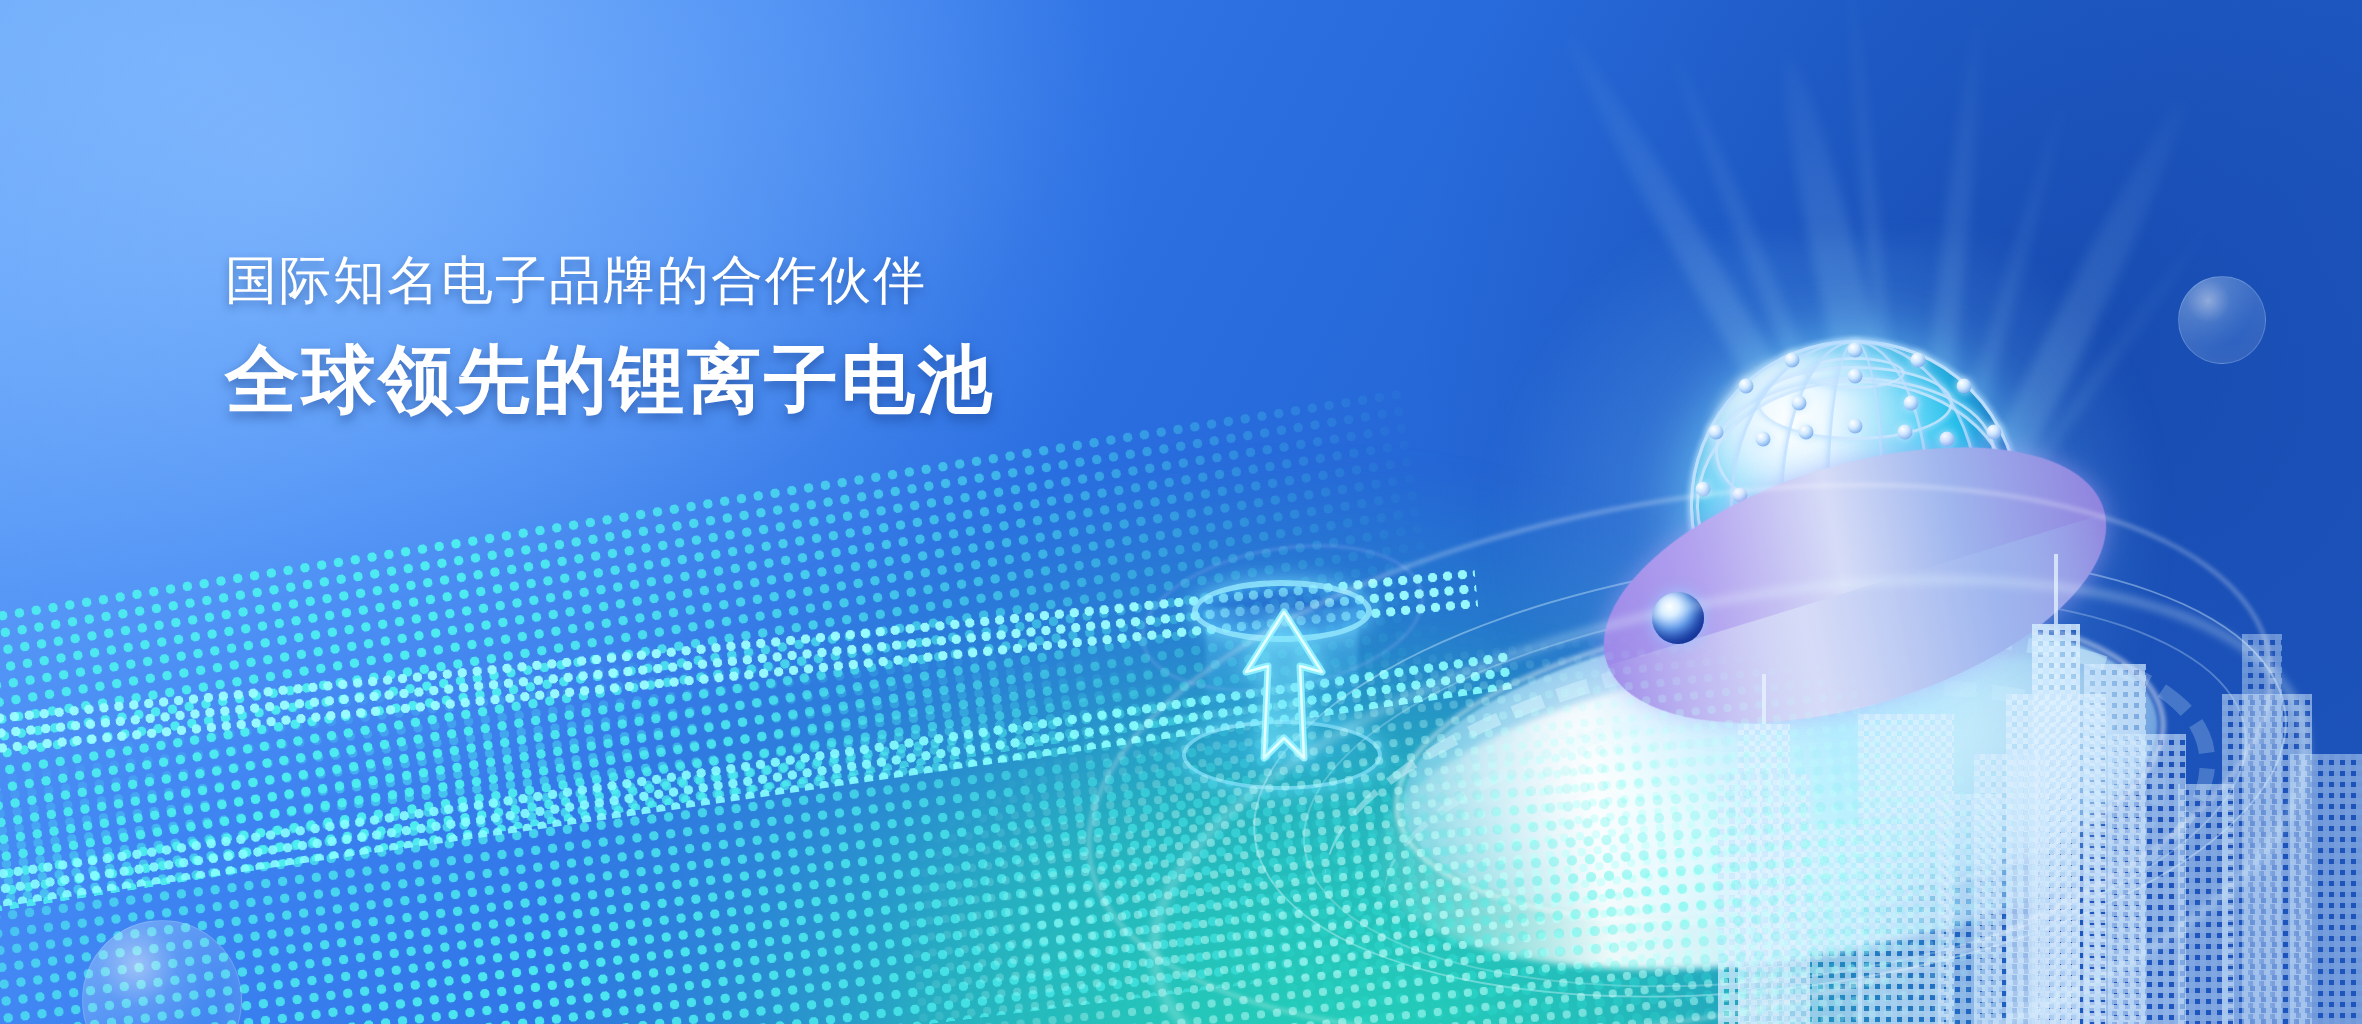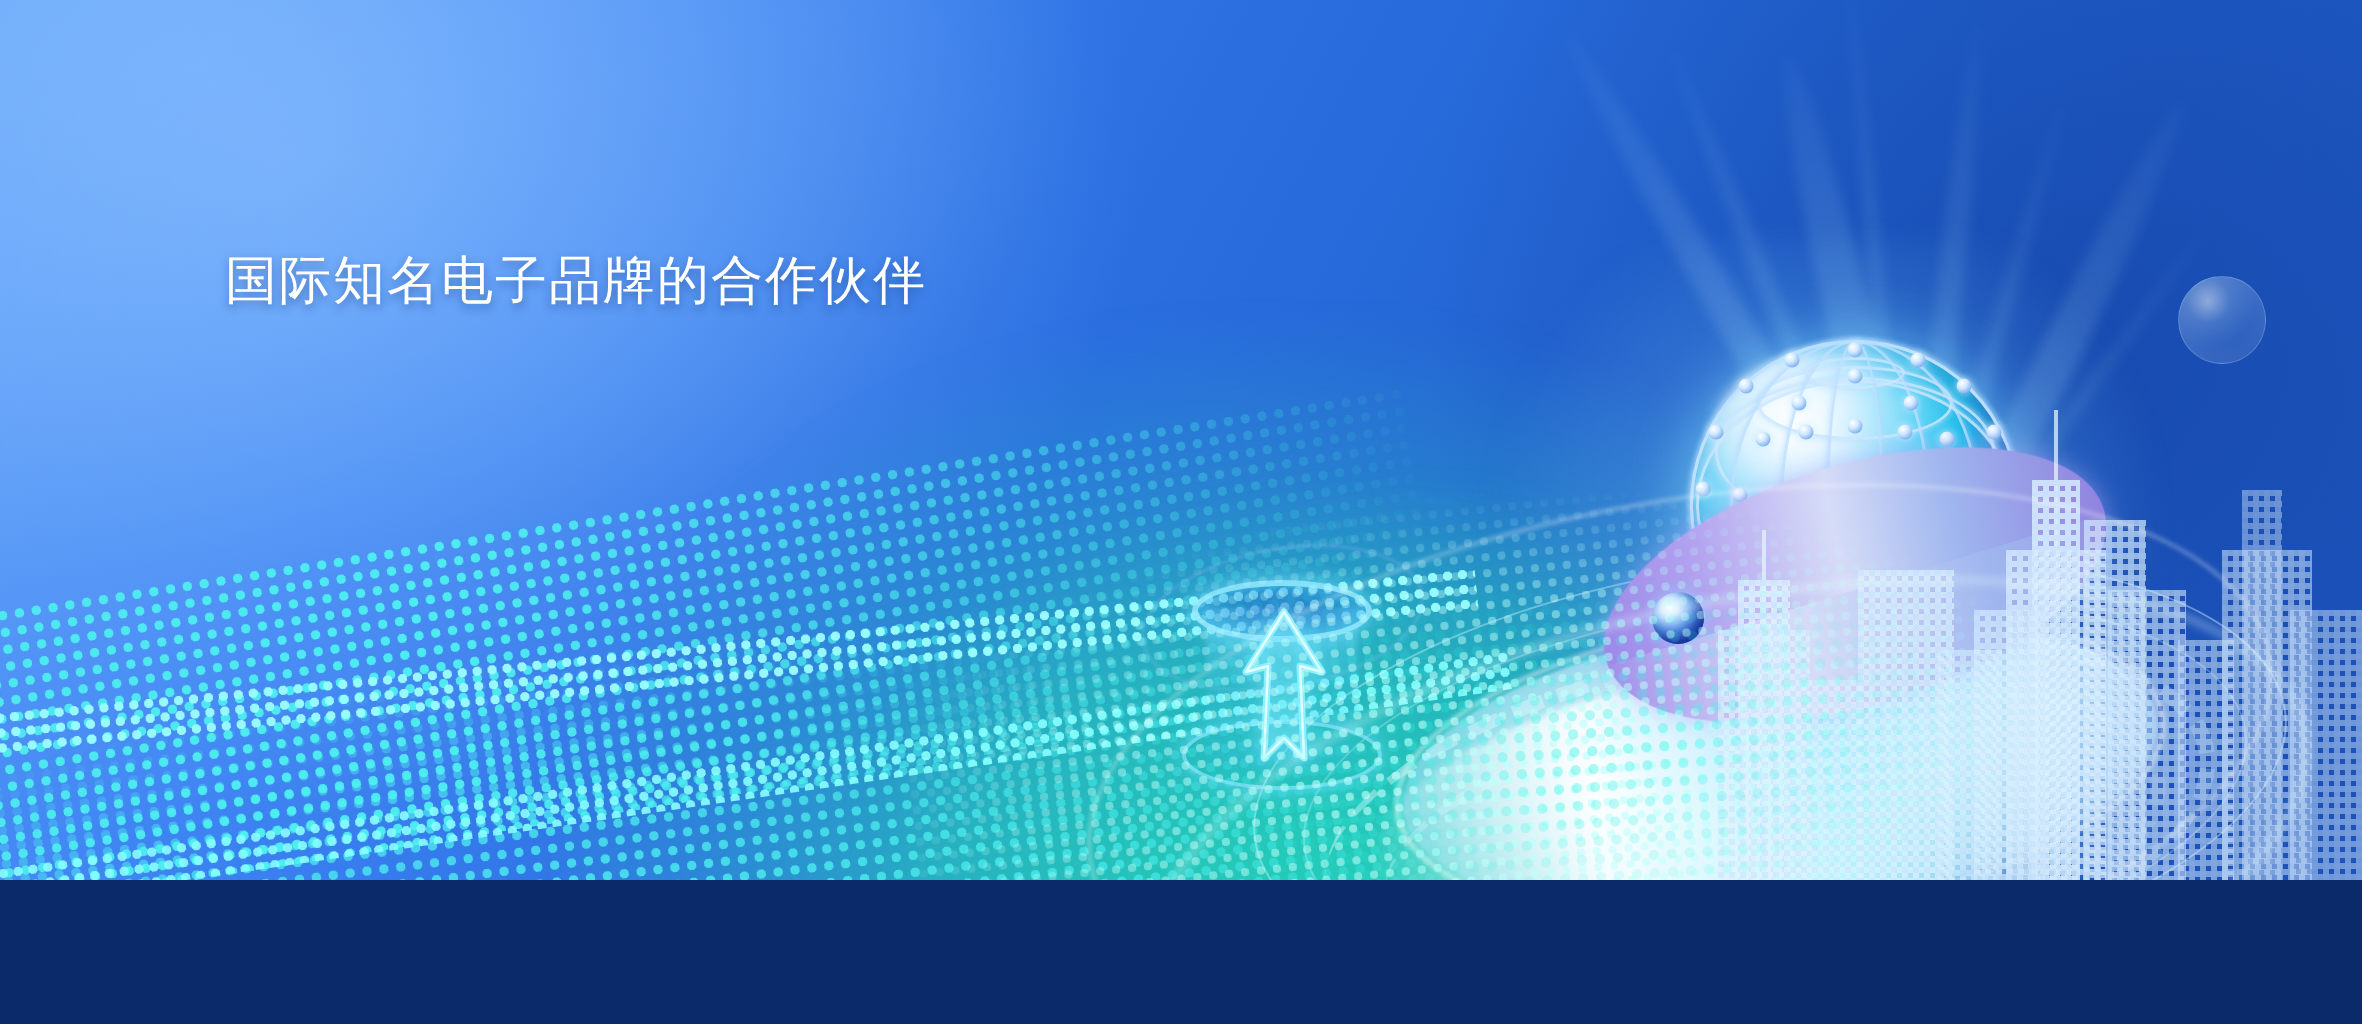--- a/index.html
+++ b/index.html
@@ -2,21 +2,21 @@
 <html lang="zh"><head>
 <meta charset="utf-8">
 <title>Banner</title>
 <style>
   html,body{margin:0;padding:0;background:#0a2a6a;}
   *{box-sizing:border-box;}
 
   #stage{
     position:relative;
     width:2362px;
-    height:880px;
+    height:1024px;
     overflow:hidden;
     font-family:"Liberation Sans","DejaVu Sans",sans-serif;
     background:
       radial-gradient(ellipse 1500px 900px at 8% 6%, rgba(120,180,255,.55) 0%, rgba(120,180,255,0) 60%),
       linear-gradient(118deg, #5b9cf8 0%, #3d83f2 22%, #2a6ee0 45%, #2060cc 70%, #1d55bd 100%);
   }
 
   
   .bg-soft-left{
     position:absolute;left:-240px;top:-260px;width:1500px;height:1200px;
@@ -415,16 +415,17 @@
 
   <div class="swoosh" style="left:1080px;top:500px;width:1200px;height:520px;border:3px solid rgba(255,255,255,.42);transform:rotate(-10deg);filter:blur(2px);"></div>
   <div class="swoosh" style="left:1140px;top:600px;width:1180px;height:500px;border:7px solid rgba(235,252,255,.38);transform:rotate(-12deg);filter:blur(4px);"></div>
 
   <div class="bubble" style="left:82px;top:920px;width:160px;height:160px;"></div>
   <div class="bubble" style="left:2178px;top:276px;width:88px;height:88px;"></div>
 
   <div class="copy">
     <p class="subtitle">国际知名电子品牌的合作伙伴</p>
     <h1 class="title">
+      <span>全球领先的锂离子电池</span>
     </h1>
   </div>
 
 </div>
 
 </body></html>

